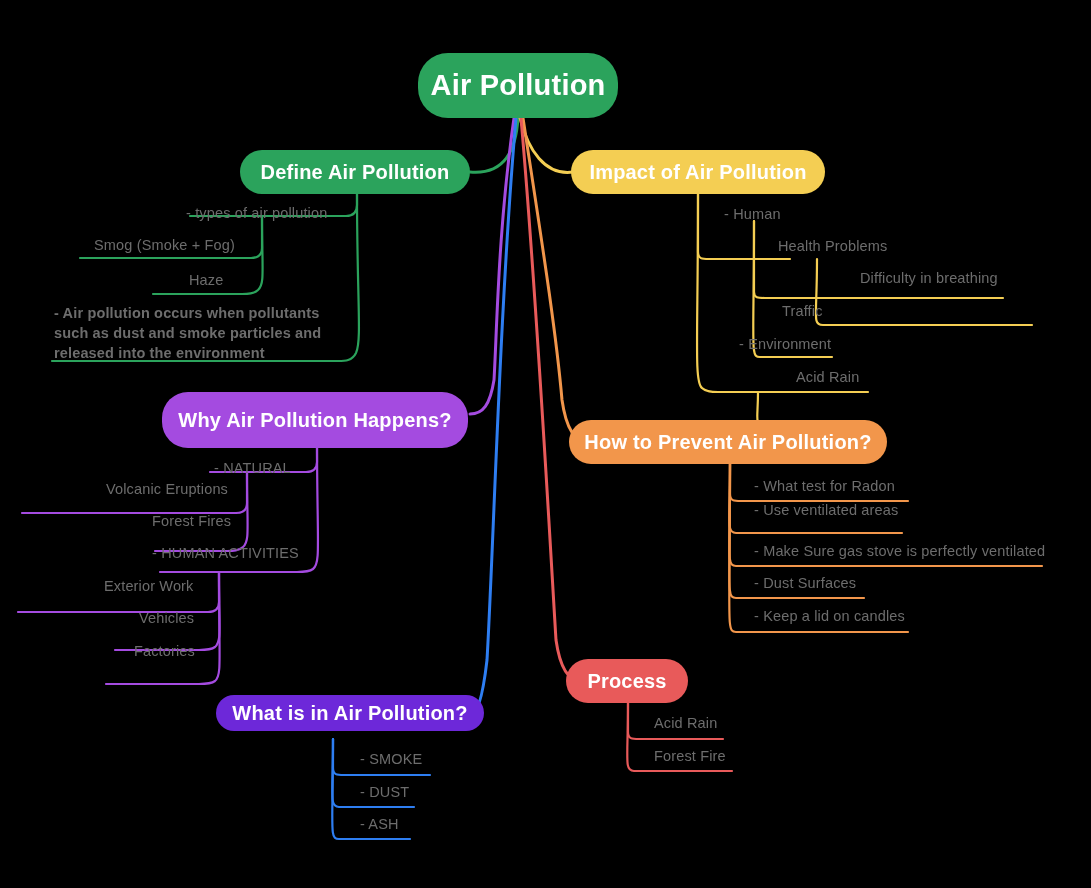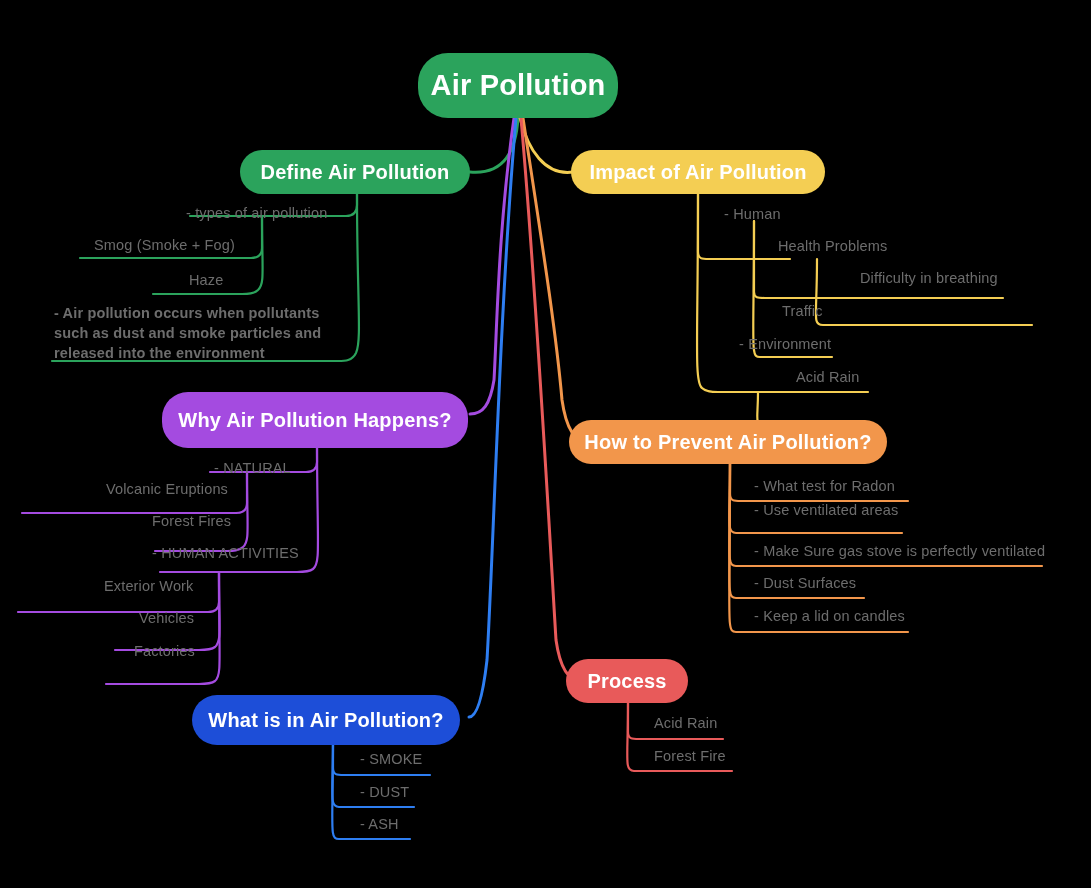--- a/index.html
+++ b/index.html
@@ -109,21 +109,21 @@
 
   <div class="node main" style="left:569px;top:420px;width:318px;height:44px;background:#f2964b;">
     <span>How to Prevent Air Pollution?</span>
   </div>
   <div class="leaf" style="left:754px;top:478px;">- What test for Radon</div>
   <div class="leaf" style="left:754px;top:502px;text-align:right;">- Use ventilated areas</div>
   <div class="leaf" style="left:754px;top:543px;">- Make Sure gas stove is perfectly ventilated</div>
   <div class="leaf" style="left:754px;top:575px;">- Dust Surfaces</div>
   <div class="leaf" style="left:754px;top:608px;">- Keep a lid on candles</div>
 
-  <div class="node main" style="left:192px;top:695px;width:268px;height:50px;background:#1d4ed8;">
+  <div class="node main" style="left:216px;top:695px;width:268px;height:36px;background:#6d28d9;">
     <span>What is in Air Pollution?</span>
   </div>
   <div class="leaf" style="left:360px;top:751px;">- SMOKE</div>
   <div class="leaf" style="left:360px;top:784px;">- DUST</div>
   <div class="leaf" style="left:360px;top:816px;">- ASH</div>
 
   <div class="node main" style="left:566px;top:659px;width:122px;height:44px;background:#e85a5a;">
     <span>Process</span>
   </div>
   <div class="leaf" style="left:654px;top:715px;">Acid Rain</div>

